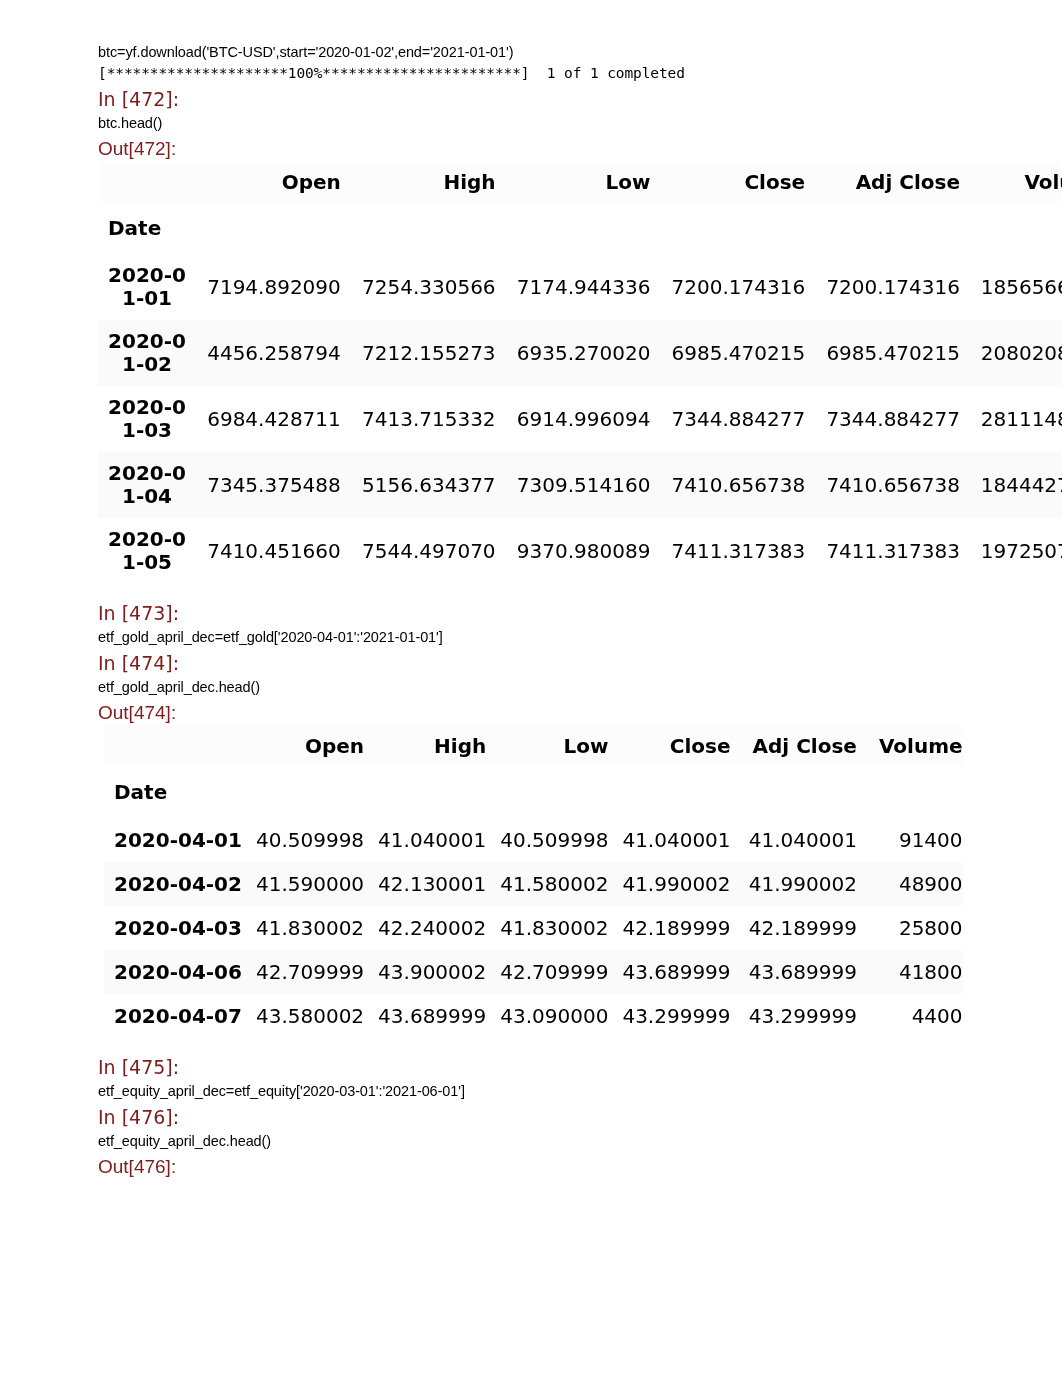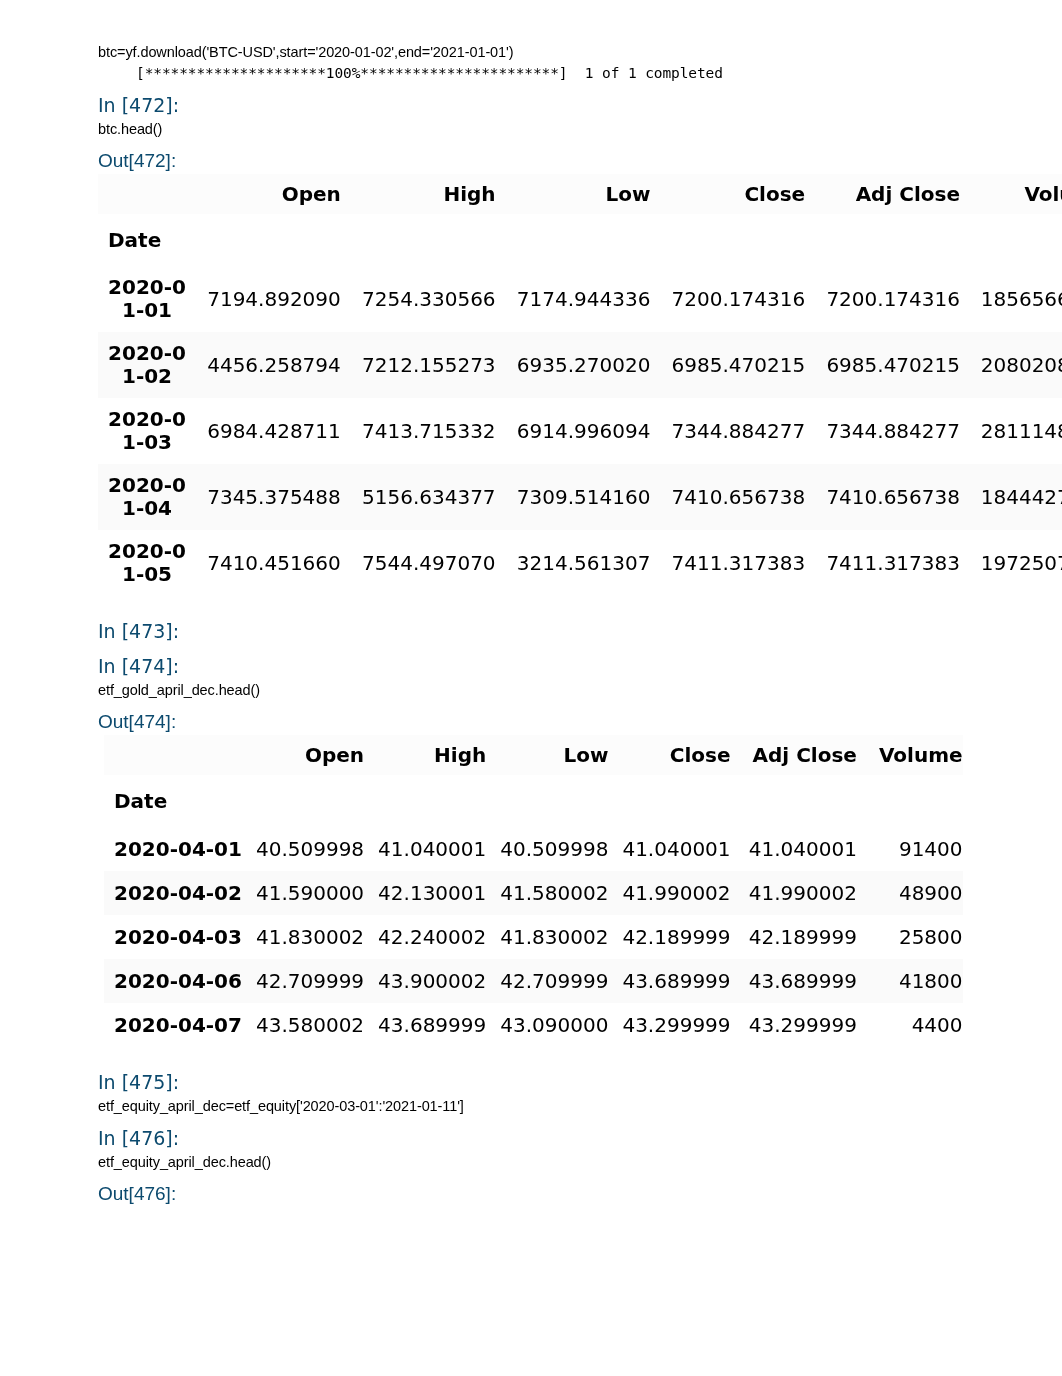--- a/index.html
+++ b/index.html
@@ -40,29 +40,28 @@
     color: #000000;
     letter-spacing: -0.1px;
   }
   .stream-line {
     font-family: "DejaVu Sans Mono", monospace;
     font-size: 14.5px;
     line-height: 21px;
     white-space: pre;
     color: #000000;
     letter-spacing: -0.1px;
-    margin-left: 38px;
   }
   .prompt {
     font-family: "DejaVu Sans", sans-serif;
     font-size: 19px;
     line-height: 27px;
-    color: #0c4a6e;
+    color: #7f1d1d;
     white-space: pre;
-    margin-top: 8px;
+    margin-top: 2px;
   }
   .spacer-14 { height: 14px; }
 
   
   .df-wrap {
     width: 100%;
     overflow: visible;
   }
   table.dataframe {
     border-collapse: collapse;
@@ -203,32 +202,33 @@
             <td>5156.634377</td>
             <td>7309.514160</td>
             <td>7410.656738</td>
             <td>7410.656738</td>
             <td>1844427127</td>
           </tr>
           <tr>
             <th>2020-01-05</th>
             <td>7410.451660</td>
             <td>7544.497070</td>
-            <td>3214.561307</td>
+            <td>9370.980089</td>
             <td>7411.317383</td>
             <td>7411.317383</td>
             <td>1972507409</td>
           </tr>
         </tbody>
       </table>
     </div>
 
     <div class="spacer-14"></div>
 
     <div class="prompt">In [473]:</div>
+    <div class="code-line">etf_gold_april_dec=etf_gold['2020-04-01':'2021-01-01']</div>
 
     <div class="prompt">In [474]:</div>
     <div class="code-line">etf_gold_april_dec.head()</div>
 
     <div class="prompt out-label">Out[474]:</div>
 
     <div class="df-wrap">
       <table class="dataframe df-gold">
         <thead>
           <tr>
@@ -296,21 +296,21 @@
             <td>43.299999</td>
             <td>4400</td>
           </tr>
         </tbody>
       </table>
     </div>
 
     <div class="spacer-14"></div>
 
     <div class="prompt">In [475]:</div>
-    <div class="code-line">etf_equity_april_dec=etf_equity['2020-03-01':'2021-01-11']</div>
+    <div class="code-line">etf_equity_april_dec=etf_equity['2020-03-01':'2021-06-01']</div>
 
     <div class="prompt">In [476]:</div>
     <div class="code-line">etf_equity_april_dec.head()</div>
 
     <div class="prompt out-label">Out[476]:</div>
 
   </div>
 </div>
 
 </body></html>

